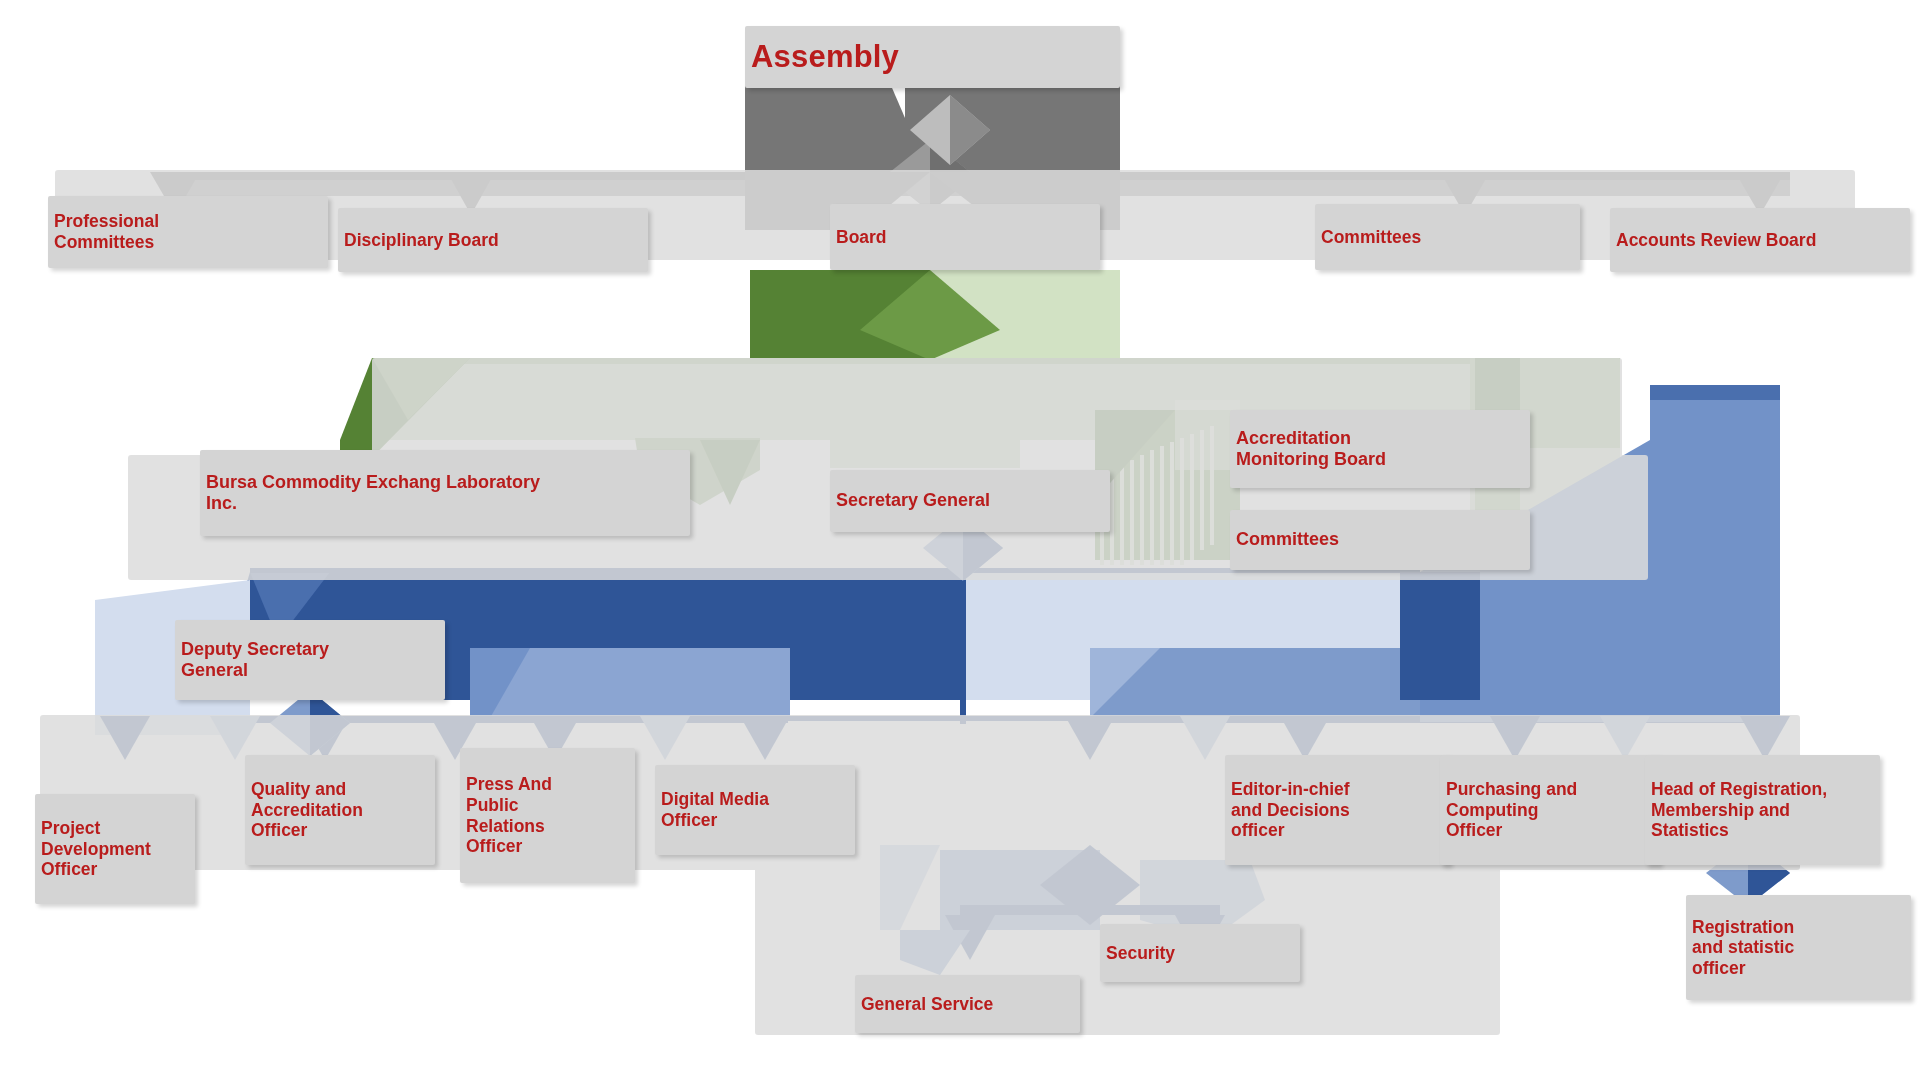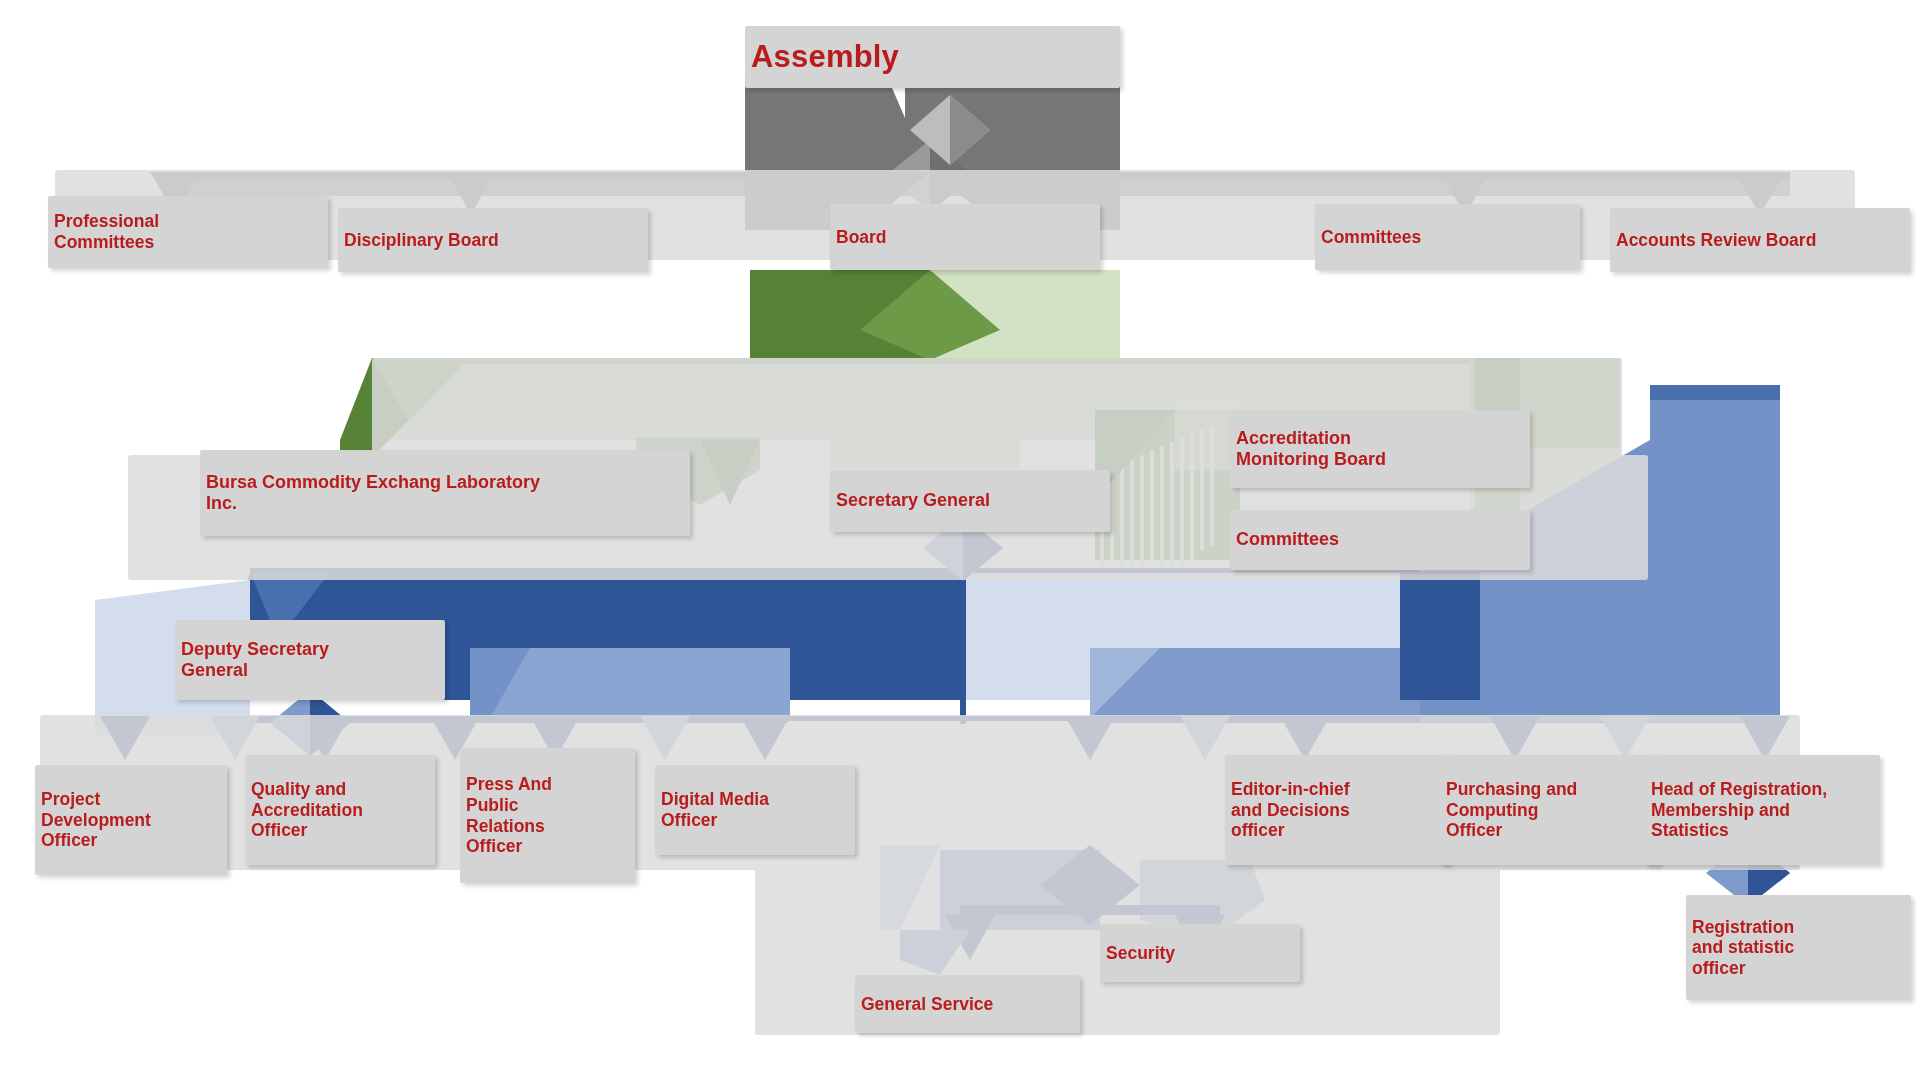--- a/index.html
+++ b/index.html
@@ -204,21 +204,21 @@
     <span>Accreditation<br>Monitoring Board</span>
   </div>
   <div class="node lvl3" style="left:1230px;top:510px;width:300px;height:60px;">
     <span>Committees</span>
   </div>
 
   <div class="node lvl4" style="left:175px;top:620px;width:270px;height:80px;">
     <span>Deputy Secretary<br>General</span>
   </div>
 
-  <div class="node lvl5" style="left:35px;top:765px;width:192px;height:110px;">
+  <div class="node lvl5" style="left:35px;top:794px;width:160px;height:110px;">
     <span>Project<br>Development<br>Officer</span>
   </div>
   <div class="node lvl5" style="left:245px;top:755px;width:190px;height:110px;">
     <span>Quality and<br>Accreditation<br>Officer</span>
   </div>
   <div class="node lvl5" style="left:460px;top:748px;width:175px;height:135px;">
     <span>Press And<br>Public<br>Relations<br>Officer</span>
   </div>
   <div class="node lvl5" style="left:655px;top:765px;width:200px;height:90px;">
     <span>Digital Media<br>Officer</span>

